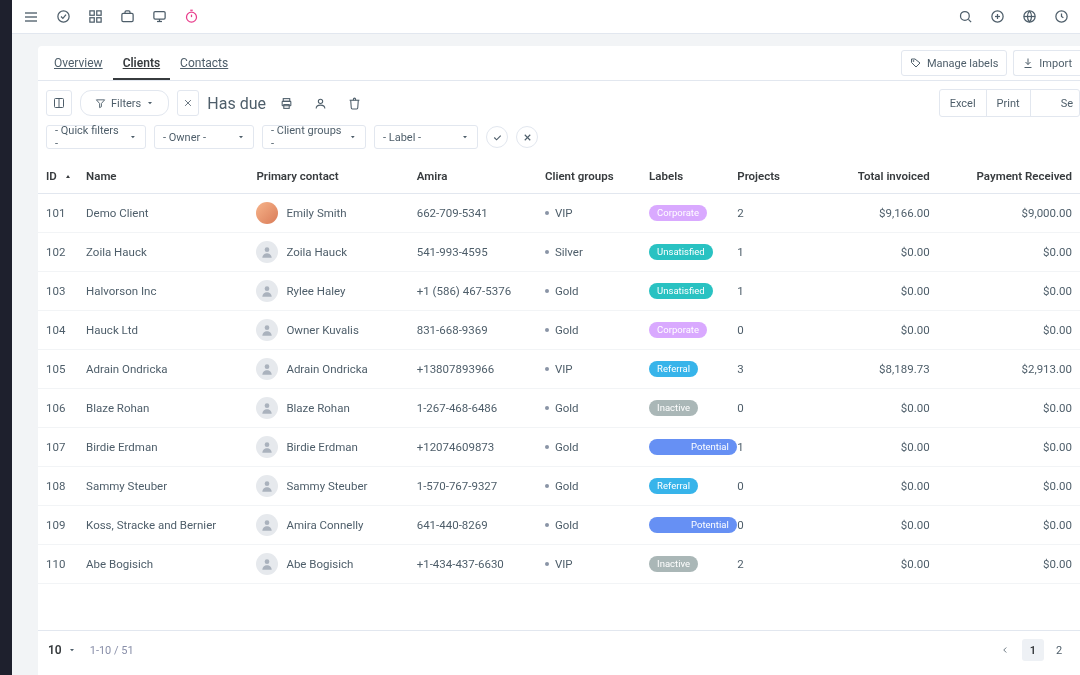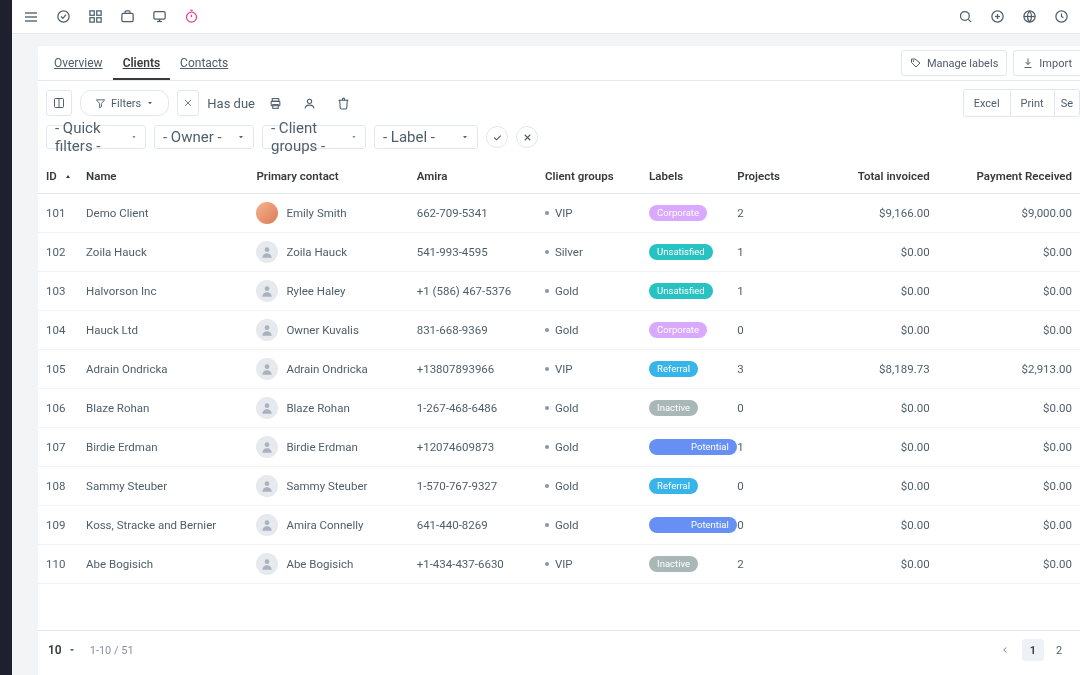--- a/index.html
+++ b/index.html
@@ -45,21 +45,21 @@
   .toolbar{display:flex;align-items:center;gap:8px;padding:8px 0 8px 8px;background:var(--white);}
   .square-btn{width:26px;height:26px;border:1px solid var(--border);border-radius:3px;display:flex;align-items:center;justify-content:center;color:var(--text);cursor:pointer;background:var(--white);}
   .filters-btn{display:flex;align-items:center;gap:5px;height:26px;padding:0 14px;border:1px solid var(--border);border-radius:11px;background:var(--white);color:var(--text);font-size:11px;cursor:pointer;}
   .toolbar .spacer{flex:1;}
   .text-btn{height:26px;padding:0 10px;display:flex;align-items:center;color:var(--text);font-size:11px;cursor:pointer;border-right:1px solid var(--border);}
   .text-btn:last-child{border-right:none;}
   .export-group{display:flex;border:1px solid var(--border);border-radius:3px;overflow:hidden;}
 
   
   .filter-row{display:flex;align-items:center;gap:8px;padding:0 0 10px 8px;background:var(--white);}
-  .select{height:24px;border:1px solid var(--border);border-radius:3px;background:var(--white);display:flex;align-items:center;padding:0 8px;font-size:15px;color:var(--text);cursor:pointer;justify-content:space-between;gap:6px;}
+  .select{height:24px;border:1px solid var(--border);border-radius:3px;background:var(--white);display:flex;align-items:center;padding:0 8px;font-size:11px;color:var(--text);cursor:pointer;justify-content:space-between;gap:6px;}
   .select .caret{width:8px;height:8px;}
   .round-btn{width:22px;height:22px;border-radius:50%;border:1px solid var(--border);display:flex;align-items:center;justify-content:center;color:var(--text);cursor:pointer;background:var(--white);}
 
   
   .table-wrap{flex:1;overflow:auto;background:var(--white);}
   table{width:100%;border-collapse:collapse;table-layout:fixed;}
   th{text-align:left;font-weight:600;font-size:11.5px;color:var(--text-dark);padding:10px 8px;border-bottom:1px solid var(--border);white-space:nowrap;}
   th.right,td.right{text-align:right;}
   td{padding:8px 8px;border-bottom:1px solid #f2f4f6;font-size:11.5px;color:var(--text);vertical-align:middle;white-space:nowrap;}
   .name-link{color:var(--link);text-decoration:none;}
@@ -215,21 +215,21 @@
           <svg width="8" height="8" viewBox="0 0 24 24" fill="currentColor">
               <polygon points="6 9 18 9 12 16"></polygon>
             </svg>
         </div>
         <div class="square-btn" style="width:22px;">
           <svg width="10" height="10" viewBox="0 0 24 24" fill="none" stroke="currentColor" stroke-width="2">
               <line x1="5" y1="5" x2="19" y2="19"></line>
               <line x1="19" y1="5" x2="5" y2="19"></line>
             </svg>
         </div>
-        <span style="font-size:13px;color:var(--text);">Has due</span>
+        <span style="font-size:16px;color:var(--text);">Has due</span>
         <div class="square-btn" style="border:none;">
           <svg width="13" height="13" viewBox="0 0 24 24" fill="none" stroke="currentColor" stroke-width="2">
               <rect x="6" y="3" width="12" height="5"></rect>
               <rect x="4" y="8" width="16" height="8" rx="1"></rect>
               <rect x="7" y="14" width="10" height="7"></rect>
             </svg>
         </div>
         <div class="square-btn" style="border:none;">
           <svg width="13" height="13" viewBox="0 0 24 24" fill="none" stroke="currentColor" stroke-width="2">
               <circle cx="12" cy="8" r="4"></circle>
@@ -244,21 +244,21 @@
             </svg>
         </div>
         <div class="spacer"></div>
         <div class="export-group">
           <div class="text-btn">
               <span>Excel</span>
             </div>
           <div class="text-btn">
               <span>Print</span>
             </div>
-          <div class="text-btn" style="padding:0 6px;">
+          <div class="text-btn" style="padding:0 6px;margin-left:24px;">
               <span>Se</span>
             </div>
         </div>
       </div>
 
       <div class="filter-row">
         <div class="select" style="width:100px;">
           <span>- Quick filters -</span>
           <svg class="caret" viewBox="0 0 24 24" fill="currentColor">
               <polygon points="6 9 18 9 12 16"></polygon>

